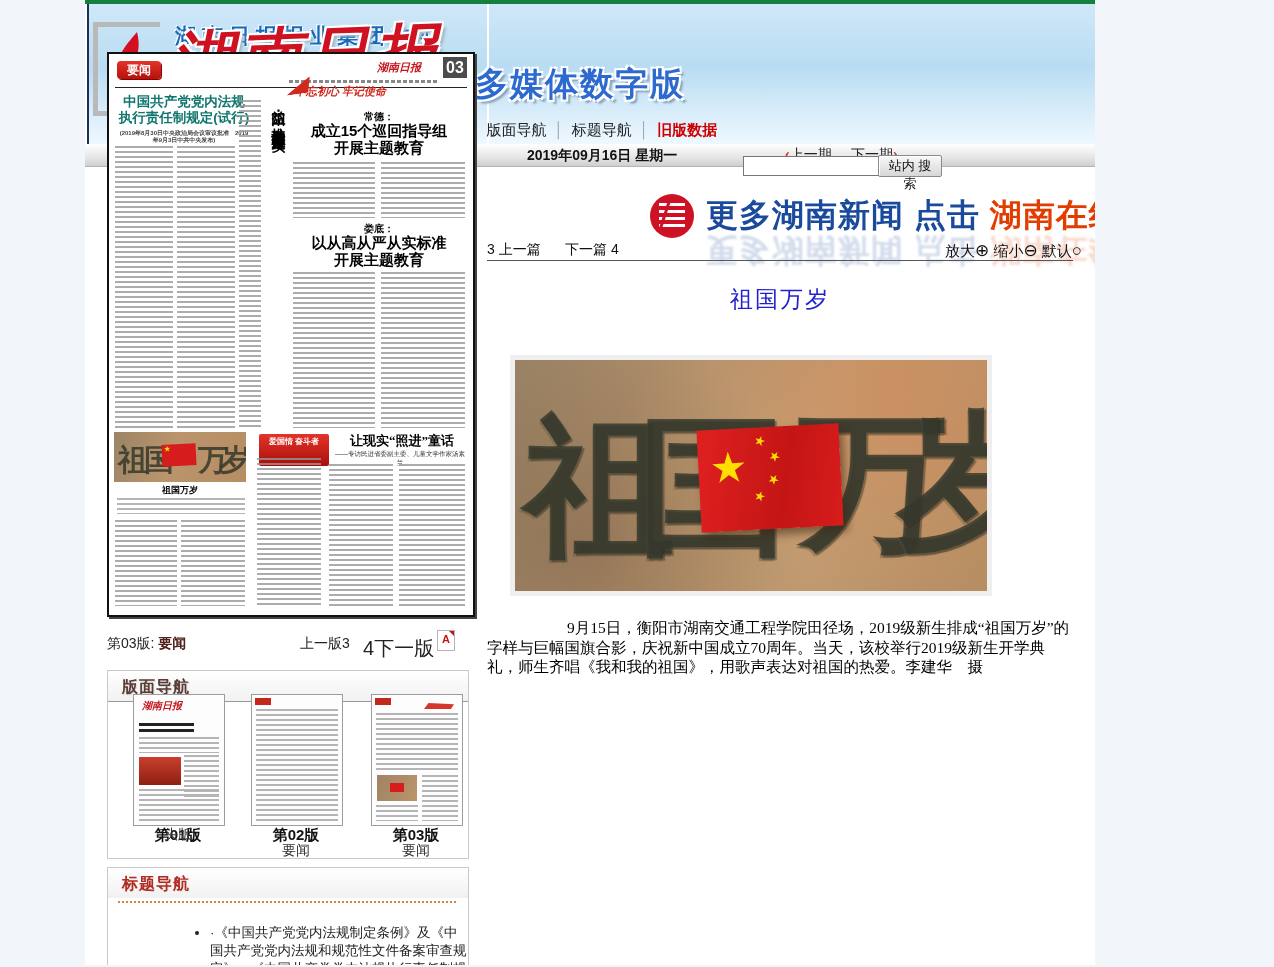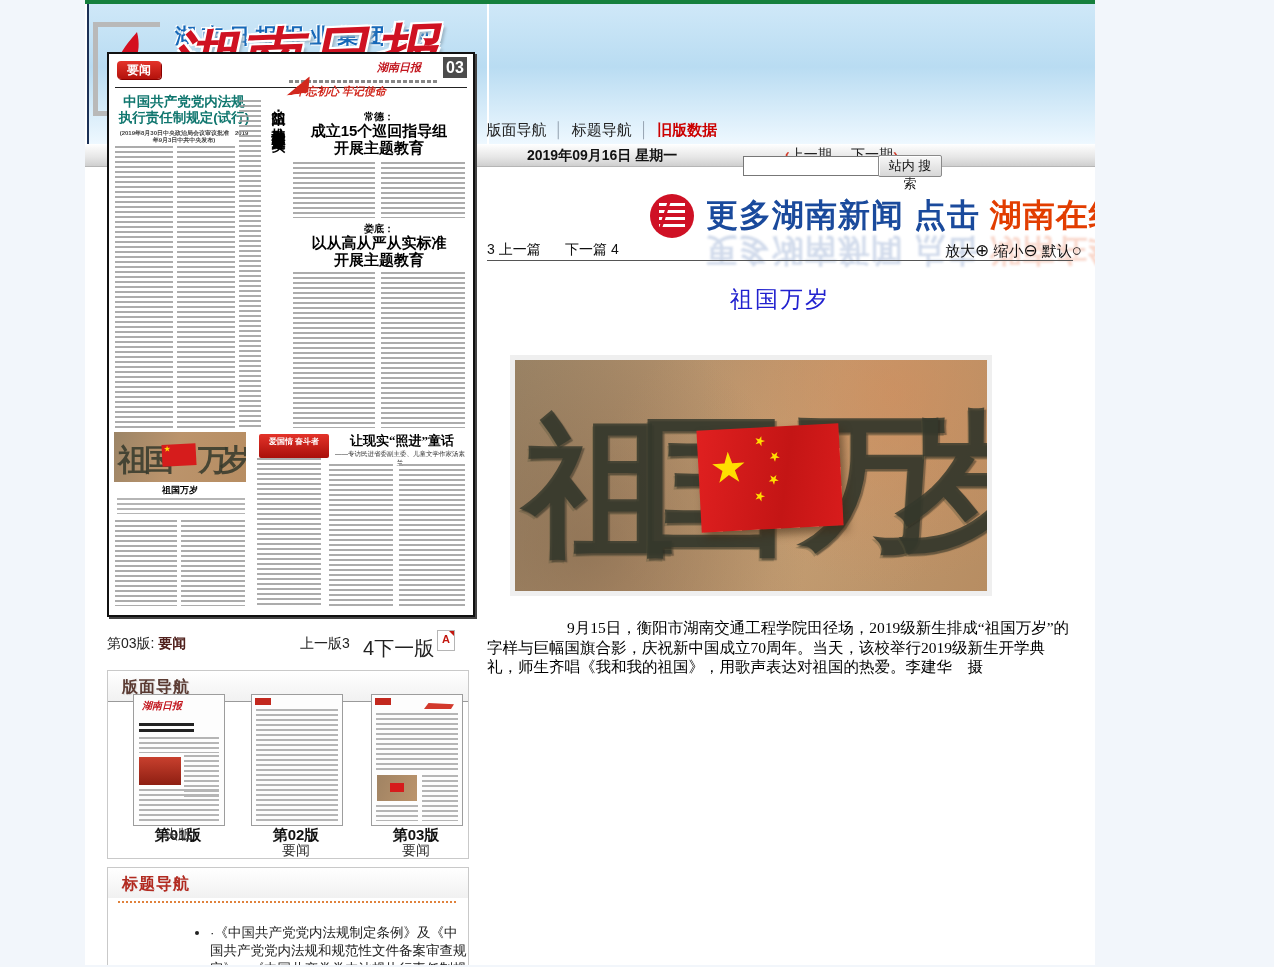--- a/index.html
+++ b/index.html
@@ -101,21 +101,21 @@
   .pv-flag-swoosh{left:176px;top:24px;width:26px;height:16px;background:#d2281e;
                   clip-path:polygon(0 100%,100% 0,85% 100%);transform:rotate(-8deg);}
   .pv-city{width:172px;text-align:center;font-size:10px;font-weight:bold;color:#000;}
   .pv-h2{width:172px;text-align:center;font-size:15px;font-weight:bold;color:#000;line-height:17px;}
   .pv-photo{left:5px;top:378px;width:132px;height:50px;overflow:hidden;
      background:linear-gradient(110deg,#9b8466,#bb946c 45%,#b78d62);}
   .pv-photo .c{position:absolute;font-size:30px;font-weight:bold;color:rgba(52,56,44,.85);top:8px;}
   .pv-photo .f{position:absolute;left:48px;top:12px;width:34px;height:22px;background:#d61c1c;transform:rotate(-3deg);}
   .pv-photo .f span{position:absolute;left:2px;top:0px;color:#ffde00;font-size:8px;}
   .pv-photo-cap{left:5px;top:430px;width:132px;text-align:center;font-size:9px;font-weight:bold;color:#000;}
-  .pv-badge2{left:150px;top:380px;width:70px;height:24px;background:linear-gradient(#e4332a,#a90f0a);
+  .pv-badge2{left:150px;top:380px;width:70px;height:32px;background:linear-gradient(#e4332a,#a90f0a);
              color:#fff;font-size:8px;font-weight:bold;text-align:center;line-height:15px;border-radius:2px;}
   .pv-h4{left:228px;top:378px;width:130px;text-align:center;font-size:13px;font-weight:bold;color:#000;font-family:Liberation Serif, serif;}
   .pv-sub4{left:224px;top:396px;width:134px;text-align:center;font-size:6.5px;color:#333;}
   
   #pageinfo{left:22px;top:631px;width:362px;font-size:14px;color:#222;}
   #pageinfo .sec{font-weight:bold;color:#50201c;}
   #pv-prev{left:215px;top:631px;font-size:14px;color:#222;cursor:pointer;}
   #pv-next{left:278px;top:631px;font-size:20px;color:#222;cursor:pointer;}
   #pdf-icon{left:352px;top:626px;width:16px;height:19px;background:#fff;border:1px solid #b5b5b5;cursor:pointer;}
   #pdf-icon .swirl{position:absolute;left:1px;top:3px;width:14px;height:11px;color:#c3170f;
@@ -160,20 +160,21 @@
   <div class="abs" id="flame-frame"></div>
   <div class="abs" id="flame">
     <svg width="46" height="74" viewBox="0 0 46 74">
       <path d="M30 2 C18 16 6 30 10 48 C13 62 30 68 38 58 C30 60 22 54 23 44 C24 34 36 26 30 2 Z" fill="#d40f20"></path>
       <path d="M16 30 C10 40 8 52 14 60 C10 50 14 40 20 34 Z" fill="#d40f20"></path>
       <ellipse cx="20" cy="52" rx="5" ry="8" fill="#ffffff"></ellipse>
     </svg>
   </div>
   <div class="abs" id="logo-cn">湖南日报</div>
   <div class="abs" id="logo-en">Hunan Daily</div>
+  <div class="abs" id="edition">多媒体数字版</div>
 
   <div class="abs" id="top-nav">
     <span class="lnk">首页</span><span class="sep">│</span><span class="lnk">版面导航</span><span class="sep">│</span><span class="lnk">标题导航</span><span class="sep">│</span><span class="lnk old">旧版数据</span>
   </div>
 
   <div class="abs" id="datebar"></div>
   <div class="abs" id="date">2019年09月16日  星期一</div>
   <div class="abs" id="prev-issue"><span class="red-arrow">‹</span><span>上一期</span></div>
   <div class="abs" id="next-issue"><span>下一期</span><span class="red-arrow">›</span></div>
 

